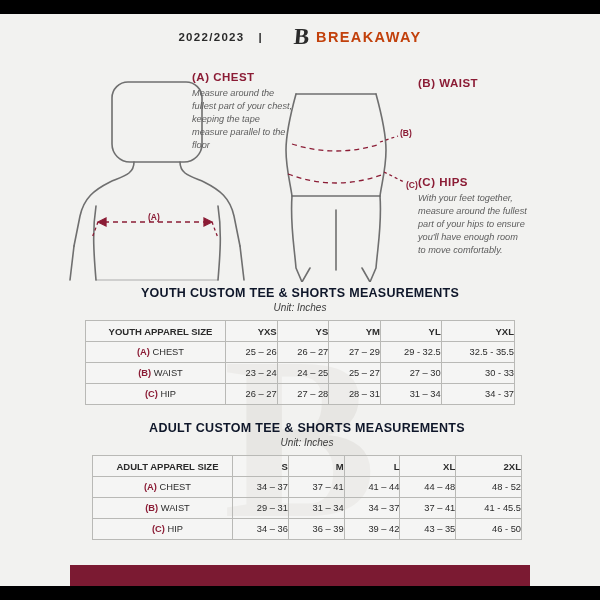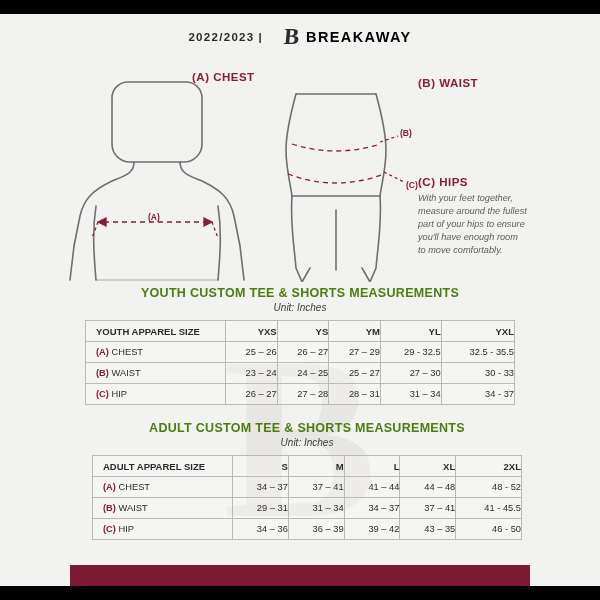--- a/index.html
+++ b/index.html
@@ -30,21 +30,21 @@
     pointer-events: none;
   }
   
   .header {
     position: absolute;
     left: 0; top: 0;
     width: 600px; height: 45px;
     display: flex;
     align-items: center;
     justify-content: center;
-    gap: 0;
+    gap: 10px;
   }
   .hdr-text {
     font-size: 11.5px;
     font-weight: bold;
     letter-spacing: 1.3px;
     color: #2b2b2b;
   }
   .hdr-sep {
     font-size: 11.5px;
     font-weight: bold;
@@ -62,21 +62,21 @@
     font-size: 23px;
     font-weight: bold;
     color: #2b2b2b;
     line-height: 23px;
     transform: skewX(-5deg);
   }
   .brand-name {
     font-size: 14.5px;
     font-weight: bold;
     letter-spacing: 1.4px;
-    color: #000000;
+    color: #c2410c;
   }
 
   
   .diagram {
     position: absolute;
     left: 0; top: 46px;
     width: 600px; height: 222px;
   }
   .note { position: absolute; }
   .note-title {
@@ -101,21 +101,21 @@
     color: #8b1c35;
     font-size: 8.5px;
     font-weight: bold;
   }
 
   
   .tbl-title {
     text-align: center;
     font-size: 12.5px;
     font-weight: bold;
-    color: #4d7c0f;
+    color: #0f172a;
     letter-spacing: .3px;
   }
   .tbl-sub {
     text-align: center;
     font-size: 10px;
     font-style: italic;
     color: #3b3b3b;
     margin-top: 2px;
     margin-bottom: 7px;
   }
@@ -127,21 +127,21 @@
   }
   th, td {
     border: 1px solid #b9b9b6;
     font-size: 9.3px;
     color: #2b2b2b;
     height: 21px;
     text-align: right;
     font-weight: normal;
   }
   th.rowhead, td.rowhead {
-    text-align: left;
+    text-align: center;
     padding-left: 10px;
     width: 140px;
   }
   th {
     font-weight: bold;
     font-size: 9.5px;
   }
   .mark { color: #8b1c35; font-weight: bold; }
 
   .sec1 { position: absolute; left: 0; top: 272px; width: 600px; }
@@ -219,20 +219,21 @@
         <line x1="384" y1="112" x2="404" y2="122" stroke-dasharray="3,3"></line>
       </g>
     </svg>
 
     <span class="lbl" style="left:148px; top:152px;">(A)</span>
     <span class="lbl" style="left:400px; top:68px;">(B)</span>
     <span class="lbl" style="left:406px; top:120px;">(C)</span>
 
     <div class="note note-a">
       <div class="note-title">(A) CHEST</div>
+      <div class="note-body">Measure around the fullest part of your chest, keeping the tape measure parallel to the floor</div>
     </div>
     <div class="note note-b">
       <div class="note-title">(B) WAIST</div>
     </div>
     <div class="note note-c">
       <div class="note-title">(C) HIPS</div>
       <div class="note-body">With your feet together, measure around the fullest part of your hips to ensure you'll have enough room to move comfortably.</div>
     </div>
   </div>
 

